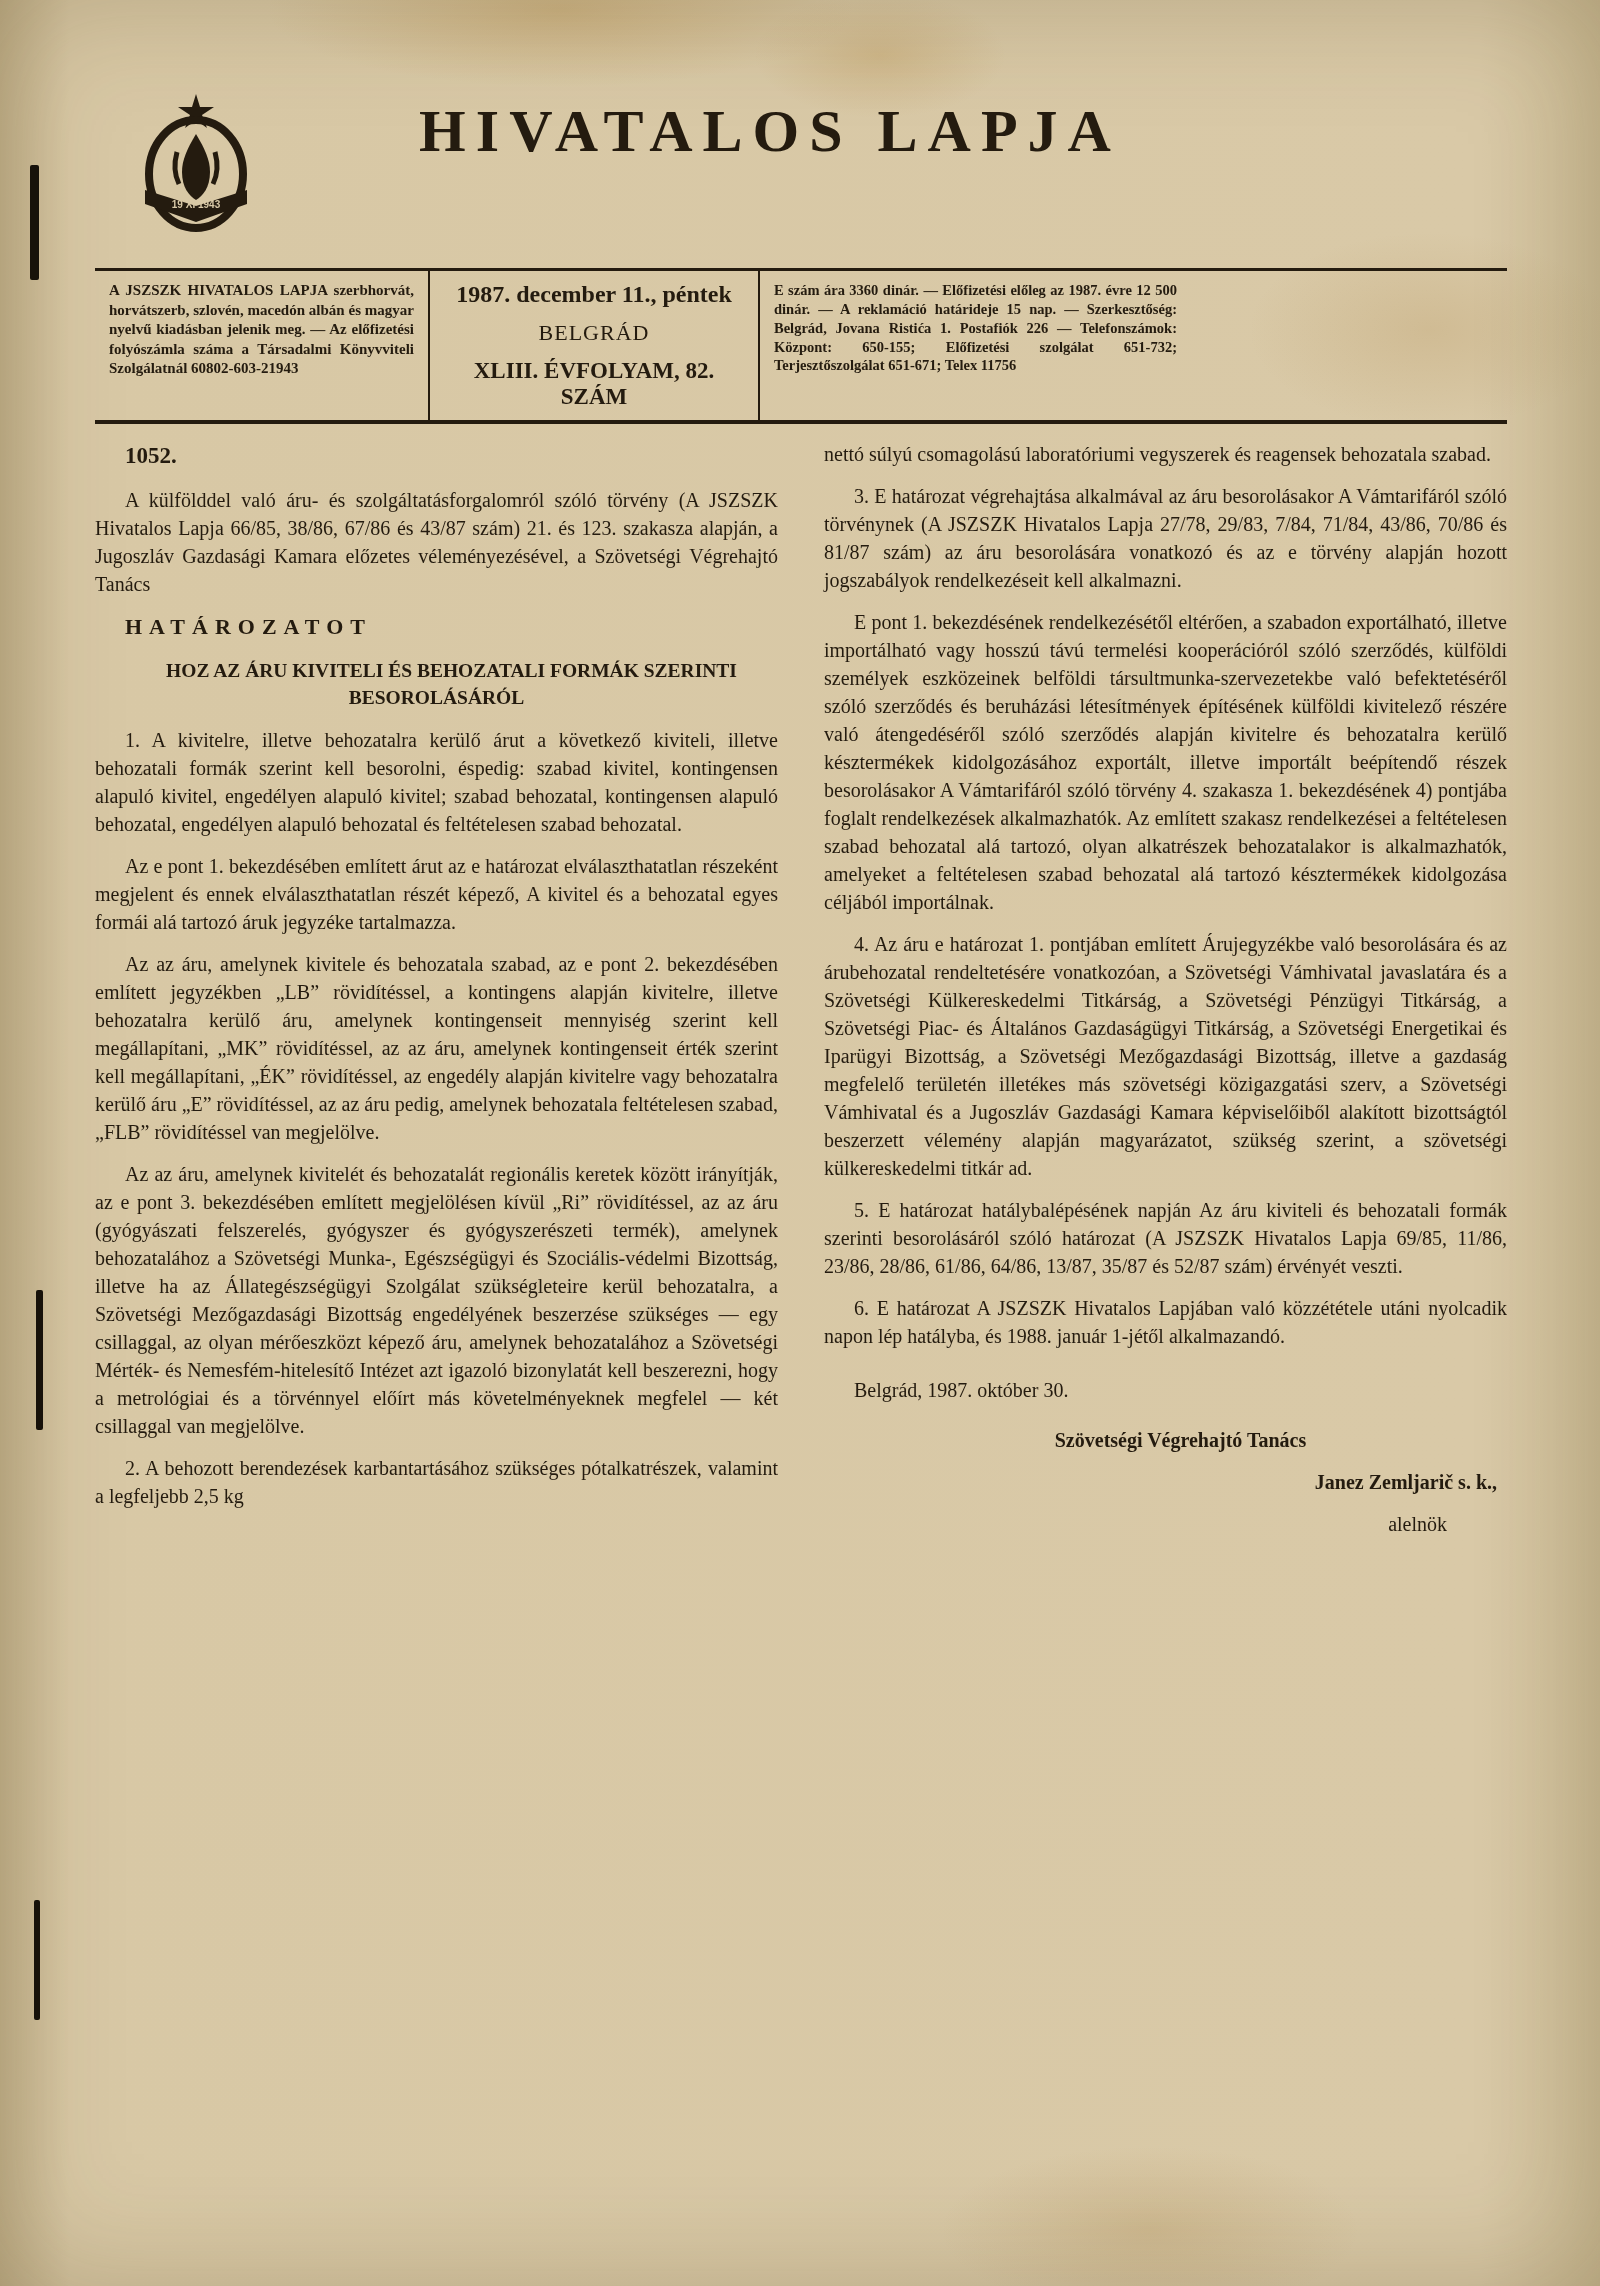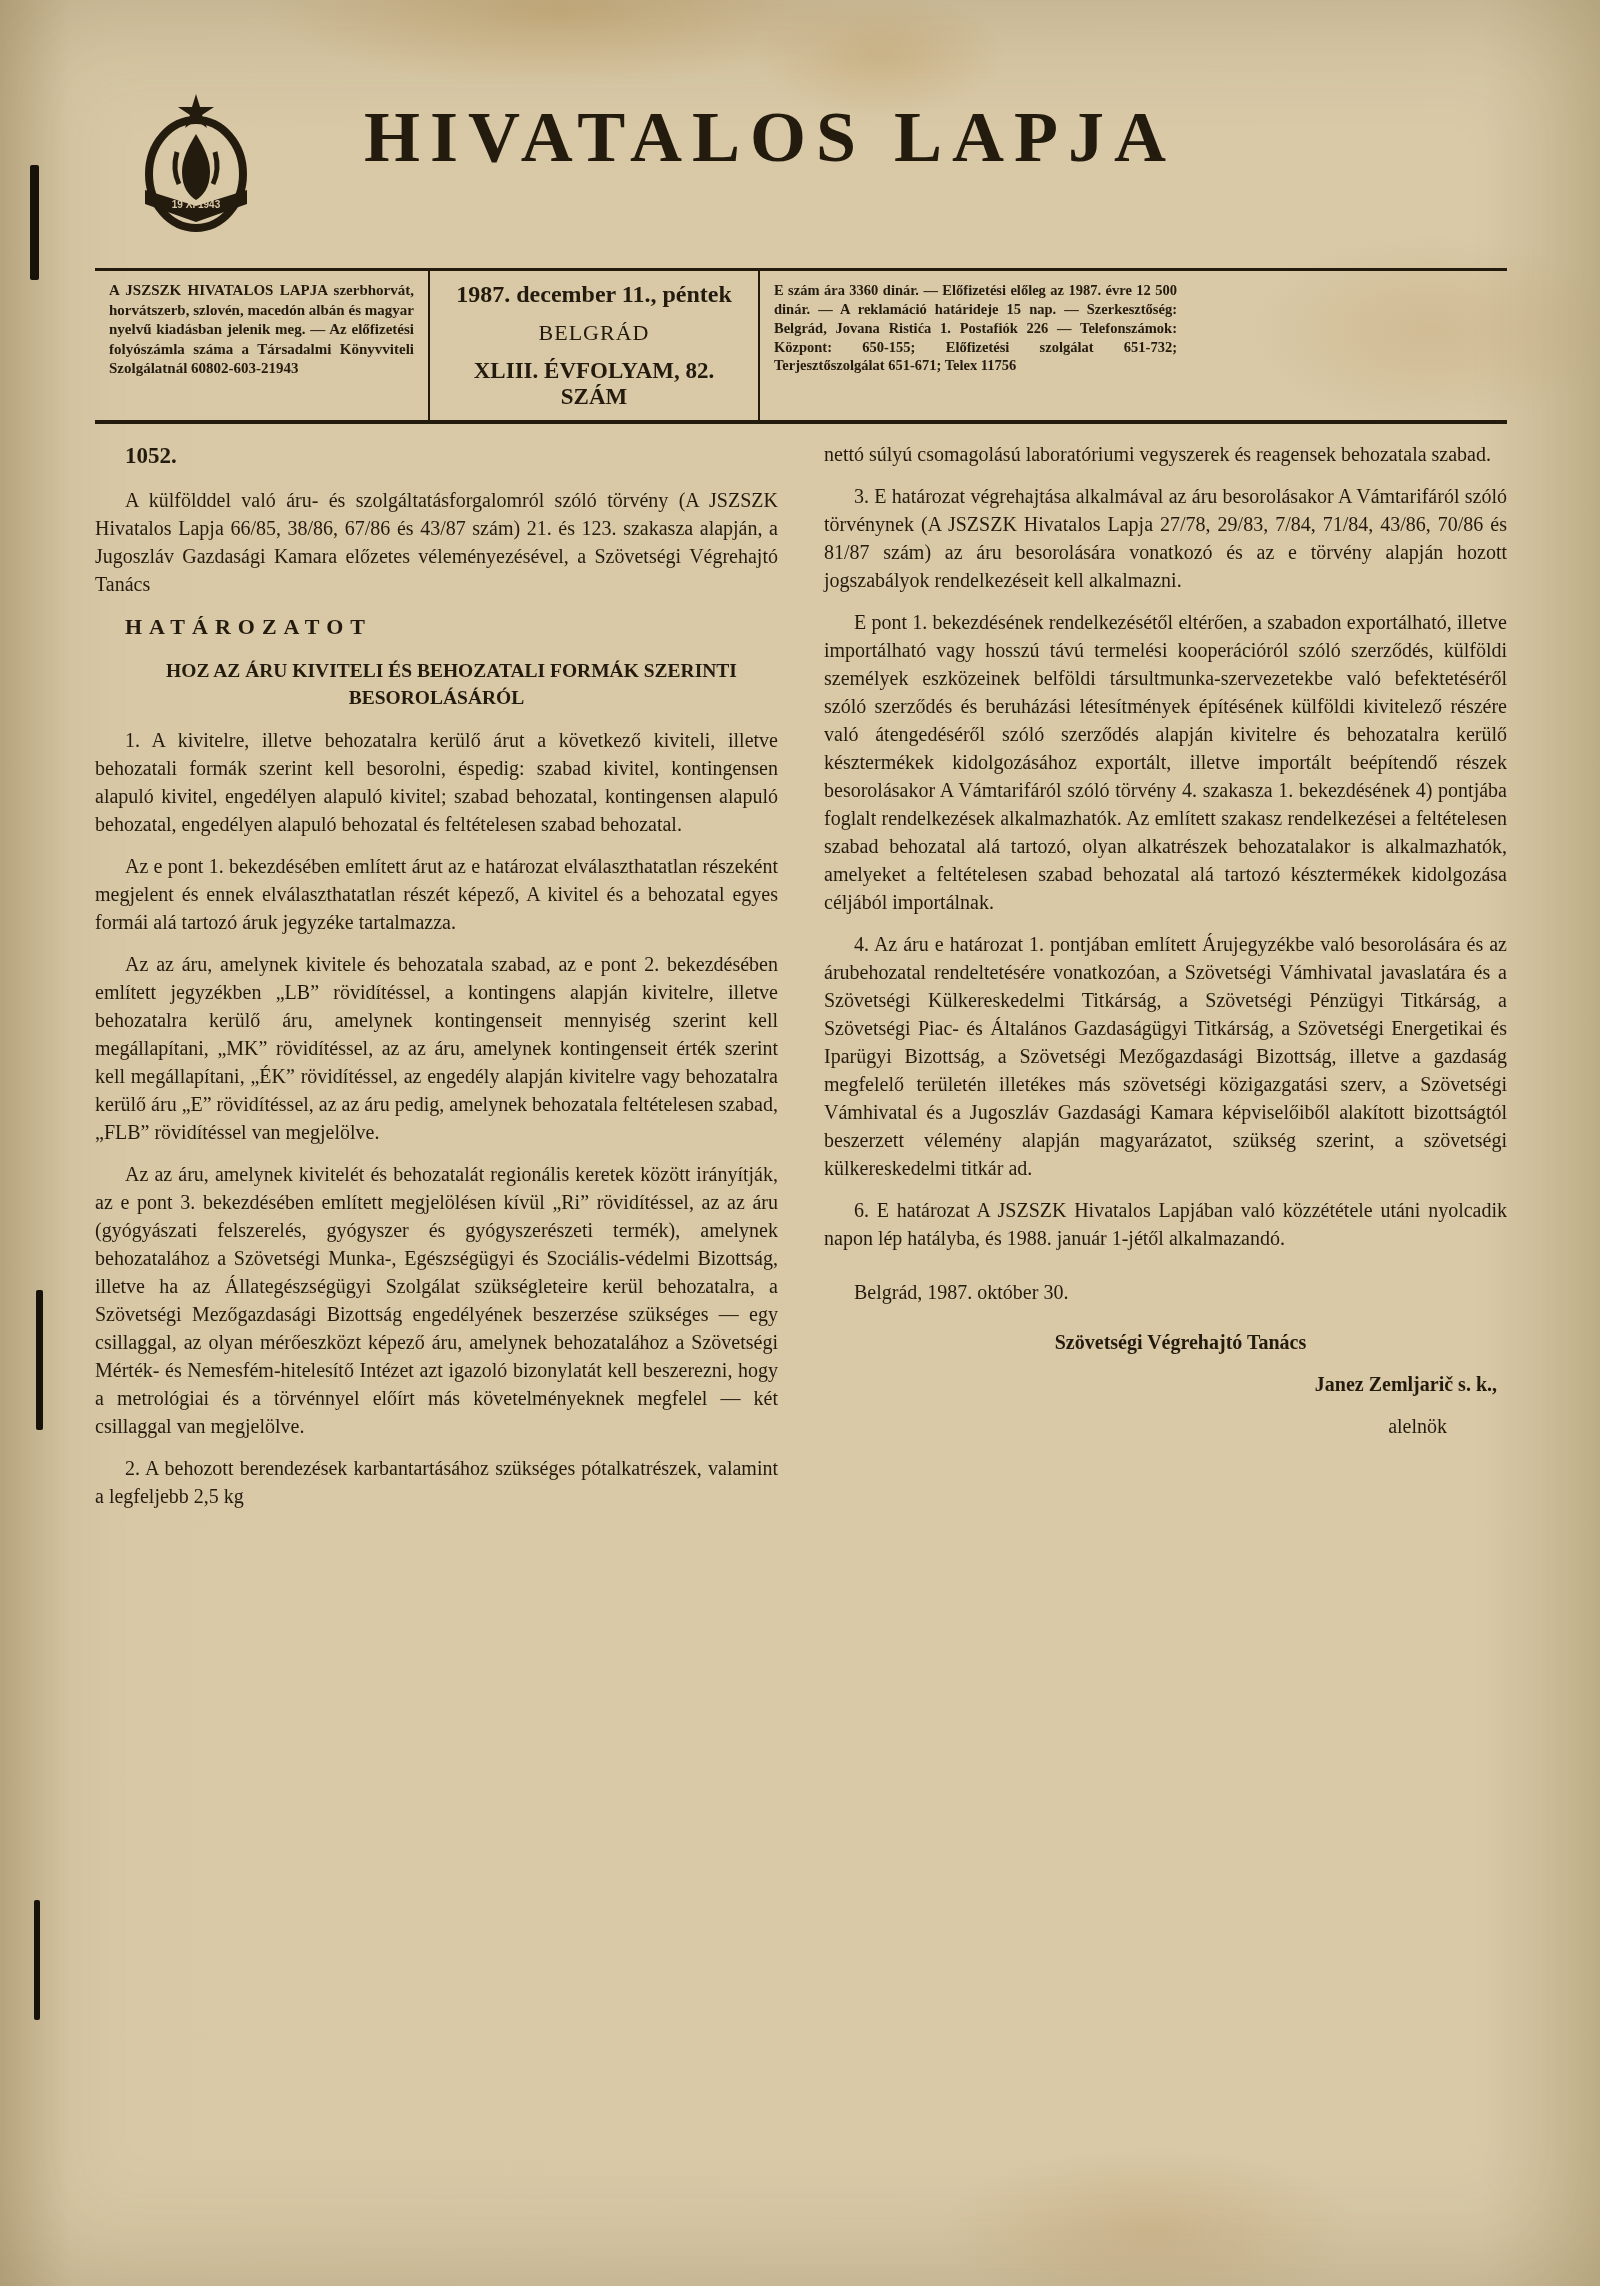--- a/index.html
+++ b/index.html
@@ -23,21 +23,21 @@
 
   .content{position:absolute;left:95px;top:0;width:1412px;}
 
   
   .masthead{display:flex;align-items:flex-start;gap:34px;margin-top:92px;padding-left:38px;}
   .emblem{flex:0 0 auto;}
   .mast-text{flex:1 1 auto;text-align:center;padding-right:260px;}
   .overline{font-family:"Liberation Sans", sans-serif;font-weight:bold;
     font-size:30px;letter-spacing:2px;white-space:nowrap;margin-top:14px;}
   .big-title{font-family:"Liberation Serif", serif;font-weight:bold;
-    font-size:72px;letter-spacing:10px;line-height:1.05;margin-top:8px;white-space:nowrap;}
+    font-size:60px;letter-spacing:10px;line-height:1.05;margin-top:8px;white-space:nowrap;}
 
   
   .infobar{display:flex;border-top:3px solid #241b0f;border-bottom:4px solid #241b0f;
     margin-top:22px;font-family:"Liberation Serif", serif;}
   .info-col{padding:10px 14px;}
   .info-left{flex:0 0 305px;font-size:15px;font-weight:bold;line-height:1.3;text-align:justify;}
   .info-center{flex:0 0 300px;border-left:2px solid #241b0f;border-right:2px solid #241b0f;
     text-align:center;display:flex;flex-direction:column;justify-content:center;gap:12px;}
   .info-center .date{font-size:24px;font-weight:bold;}
   .info-center .city{font-size:22px;font-weight:normal;letter-spacing:1px;}
@@ -111,20 +111,21 @@
       <p>Az az áru, amelynek kivitele és behozatala szabad, az e pont 2. bekezdésében említett jegyzékben „LB” rövidítéssel, a kontingens alapján kivitelre, illetve behozatalra kerülő áru, amelynek kontingenseit mennyiség szerint kell megállapítani, „MK” rövidítéssel, az az áru, amelynek kontingenseit érték szerint kell megállapítani, „ÉK” rövidítéssel, az engedély alapján kivitelre vagy behozatalra kerülő áru „E” rövidítéssel, az az áru pedig, amelynek behozatala feltételesen szabad, „FLB” rövidítéssel van megjelölve.</p>
       <p>Az az áru, amelynek kivitelét és behozatalát regionális keretek között irányítják, az e pont 3. bekezdésében említett megjelölésen kívül „Ri” rövidítéssel, az az áru (gyógyászati felszerelés, gyógyszer és gyógyszerészeti termék), amelynek behozatalához a Szövetségi Munka-, Egészségügyi és Szociális-védelmi Bizottság, illetve ha az Állategészségügyi Szolgálat szükségleteire kerül behozatalra, a Szövetségi Mezőgazdasági Bizottság engedélyének beszerzése szükséges — egy csillaggal, az olyan mérőeszközt képező áru, amelynek behozatalához a Szövetségi Mérték- és Nemesfém-hitelesítő Intézet azt igazoló bizonylatát kell beszerezni, hogy a metrológiai és a törvénnyel előírt más követelményeknek megfelel — két csillaggal van megjelölve.</p>
       <p>2. A behozott berendezések karbantartásához szükséges pótalkatrészek, valamint a legfeljebb 2,5 kg</p>
     </div>
 
     <div class="col">
       <p class="noindent">nettó súlyú csomagolású laboratóriumi vegyszerek és reagensek behozatala szabad.</p>
       <p>3. E határozat végrehajtása alkalmával az áru besorolásakor A Vámtarifáról szóló törvénynek (A JSZSZK Hivatalos Lapja 27/78, 29/83, 7/84, 71/84, 43/86, 70/86 és 81/87 szám) az áru besorolására vonatkozó és az e törvény alapján hozott jogszabályok rendelkezéseit kell alkalmazni.</p>
       <p>E pont 1. bekezdésének rendelkezésétől eltérően, a szabadon exportálható, illetve importálható vagy hosszú távú termelési kooperációról szóló szerződés, külföldi személyek eszközeinek belföldi társultmunka-szervezetekbe való befektetéséről szóló szerződés és beruházási létesítmények építésének külföldi kivitelező részére való átengedéséről szóló szerződés alapján kivitelre és behozatalra kerülő késztermékek kidolgozásához exportált, illetve importált beépítendő részek besorolásakor A Vámtarifáról szóló törvény 4. szakasza 1. bekezdésének 4) pontjába foglalt rendelkezések alkalmazhatók. Az említett szakasz rendelkezései a feltételesen szabad behozatal alá tartozó, olyan alkatrészek behozatalakor is alkalmazhatók, amelyeket a feltételesen szabad behozatal alá tartozó késztermékek kidolgozása céljából importálnak.</p>
       <p>4. Az áru e határozat 1. pontjában említett Árujegyzékbe való besorolására és az árubehozatal rendeltetésére vonatkozóan, a Szövetségi Vámhivatal javaslatára és a Szövetségi Külkereskedelmi Titkárság, a Szövetségi Pénzügyi Titkárság, a Szövetségi Piac- és Általános Gazdaságügyi Titkárság, a Szövetségi Energetikai és Iparügyi Bizottság, a Szövetségi Mezőgazdasági Bizottság, illetve a gazdaság megfelelő területén illetékes más szövetségi közigazgatási szerv, a Szövetségi Vámhivatal és a Jugoszláv Gazdasági Kamara képviselőiből alakított bizottságtól beszerzett vélemény alapján magyarázatot, szükség szerint, a szövetségi külkereskedelmi titkár ad.</p>
+      <p>5. E határozat hatálybalépésének napján Az áru kiviteli és behozatali formák szerinti besorolásáról szóló határozat (A JSZSZK Hivatalos Lapja 69/85, 11/86, 23/86, 28/86, 61/86, 64/86, 13/87, 35/87 és 52/87 szám) érvényét veszti.</p>
       <p>6. E határozat A JSZSZK Hivatalos Lapjában való közzététele utáni nyolcadik napon lép hatályba, és 1988. január 1-jétől alkalmazandó.</p>
 
       <div class="signoff">
         <p class="placedate">Belgrád, 1987. október 30.</p>
         <p class="issuer">Szövetségi Végrehajtó Tanács</p>
         <p class="signatory">Janez Zemljarič s. k.,</p>
         <p class="signatory-role">alelnök</p>
       </div>
     </div>
 

